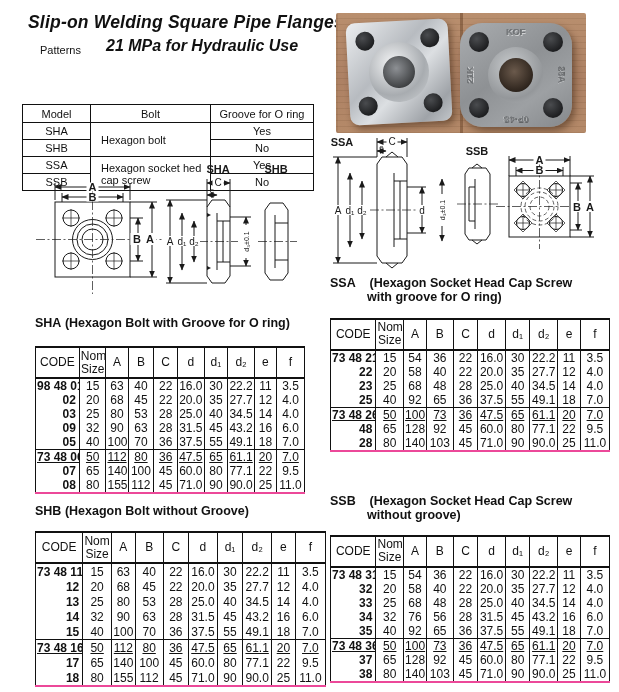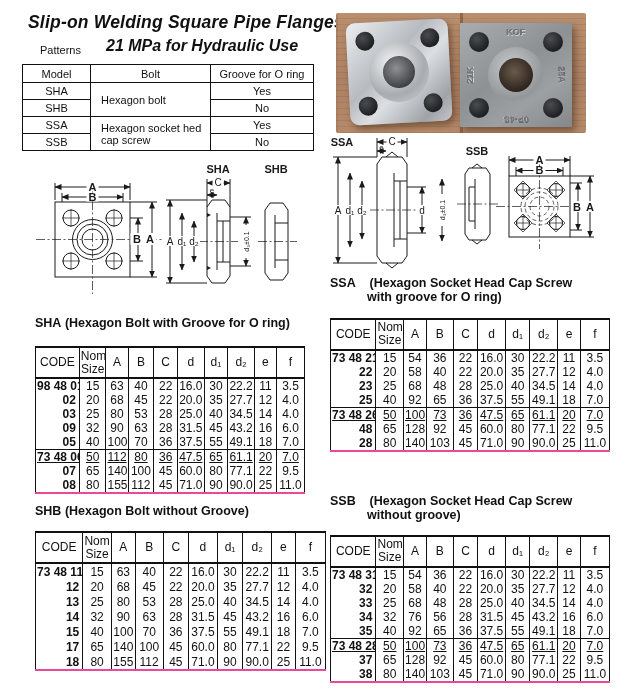--- a/index.html
+++ b/index.html
@@ -6,37 +6,37 @@
   .page{position:relative;width:619px;height:692px;background:#ffffff;color:#111;
         font-family:"Liberation Sans",sans-serif;overflow:hidden;margin:0 auto;}
   .abs{position:absolute;}
 
   
   .t1{font-style:italic;font-weight:bold;font-size:17.5px;letter-spacing:.2px;white-space:nowrap;}
   .t2{font-style:italic;font-weight:bold;font-size:16px;white-space:nowrap;}
   .patterns{font-size:11px;white-space:nowrap;}
 
   
-  .model-table{border-collapse:collapse;font-size:11px;table-layout:fixed;}
+  .model-table{border-collapse:collapse;font-size:11px;table-layout:fixed;margin-top:40px;}
   .model-table th,.model-table td{border:1px solid #111;padding:0 4px;}
   .model-table th{height:17px;font-weight:normal;text-align:center;}
   .model-table td{height:16px;text-align:center;}
   .model-table td.bolt{text-align:left;padding-left:10px;}
 
   
   .photo{width:250px;height:120px;border-radius:2px;overflow:hidden;
      background:
        repeating-linear-gradient(0deg, rgba(70,40,15,.10) 0 1px, rgba(0,0,0,0) 1px 6px),
        linear-gradient(90deg,#a97f5f 0 2px,rgba(0,0,0,0) 2px 124px,#8f6749 124px 127px,rgba(0,0,0,0) 127px),
        linear-gradient(180deg,#b98f6e,#ad8164 55%,#b58a69);}
   .flange{position:absolute;}
   .flange-a{left:12px;top:8px;width:102px;height:102px;border-radius:9px;transform:rotate(-3deg);
      background:linear-gradient(135deg,#eceef0,#b7bbc0 40%,#dcdfe2 58%,#9fa3a8 85%,#c3c7cb);
      box-shadow:3px 4px 7px rgba(40,20,5,.45);}
-  .flange-b{left:124px;top:10px;width:112px;height:104px;border-radius:1px;
+  .flange-b{left:124px;top:10px;width:112px;height:104px;border-radius:22px;
      background:linear-gradient(145deg,#aaadb0,#8e9194 45%,#9da0a3 70%,#85888b);
      box-shadow:3px 4px 7px rgba(40,20,5,.45);}
   .hole{position:absolute;border-radius:50%;background:radial-gradient(circle at 38% 34%,#4a4c4f,#1e1f21 70%);}
   .flange-a .hole{width:19px;height:19px;}
   .flange-b .hole{width:20px;height:20px;}
   .h1{left:9px;top:9px;} .h2{right:9px;top:9px;} .h3{left:9px;bottom:9px;} .h4{right:9px;bottom:9px;}
   .boss{position:absolute;left:50%;top:50%;transform:translate(-50%,-50%);border-radius:50%;}
   .flange-a .boss{width:60px;height:60px;background:radial-gradient(circle at 40% 35%,#f3f4f5,#a8acb0 60%,#cfd2d5);}
   .flange-b .boss{width:56px;height:56px;background:radial-gradient(circle at 42% 36%,#c9ccce,#94979a 65%,#b2b5b8);}
   .bore{position:absolute;left:50%;top:50%;transform:translate(-50%,-50%);border-radius:50%;}
@@ -691,20 +691,32 @@
             <td>40</td>
             <td>100</td>
             <td>70</td>
             <td>36</td>
             <td>37.5</td>
             <td>55</td>
             <td>49.1</td>
             <td>18</td>
             <td>7.0</td>
           </tr>
+          <tr class="group-start">
+            <td class="code">73 48 16</td>
+            <td>50</td>
+            <td>112</td>
+            <td>80</td>
+            <td>36</td>
+            <td>47.5</td>
+            <td>65</td>
+            <td>61.1</td>
+            <td>20</td>
+            <td>7.0</td>
+          </tr>
           <tr>
             <td class="code">17</td>
             <td>65</td>
             <td>140</td>
             <td>100</td>
             <td>45</td>
             <td>60.0</td>
             <td>80</td>
             <td>77.1</td>
             <td>22</td>
@@ -814,21 +826,21 @@
             <td>92</td>
             <td>65</td>
             <td>36</td>
             <td>37.5</td>
             <td>55</td>
             <td>49.1</td>
             <td>18</td>
             <td>7.0</td>
           </tr>
           <tr class="group-start">
-            <td class="code">73 48 28</td>
+            <td class="code">73 48 36</td>
             <td>50</td>
             <td>100</td>
             <td>73</td>
             <td>36</td>
             <td>47.5</td>
             <td>65</td>
             <td>61.1</td>
             <td>20</td>
             <td>7.0</td>
           </tr>

